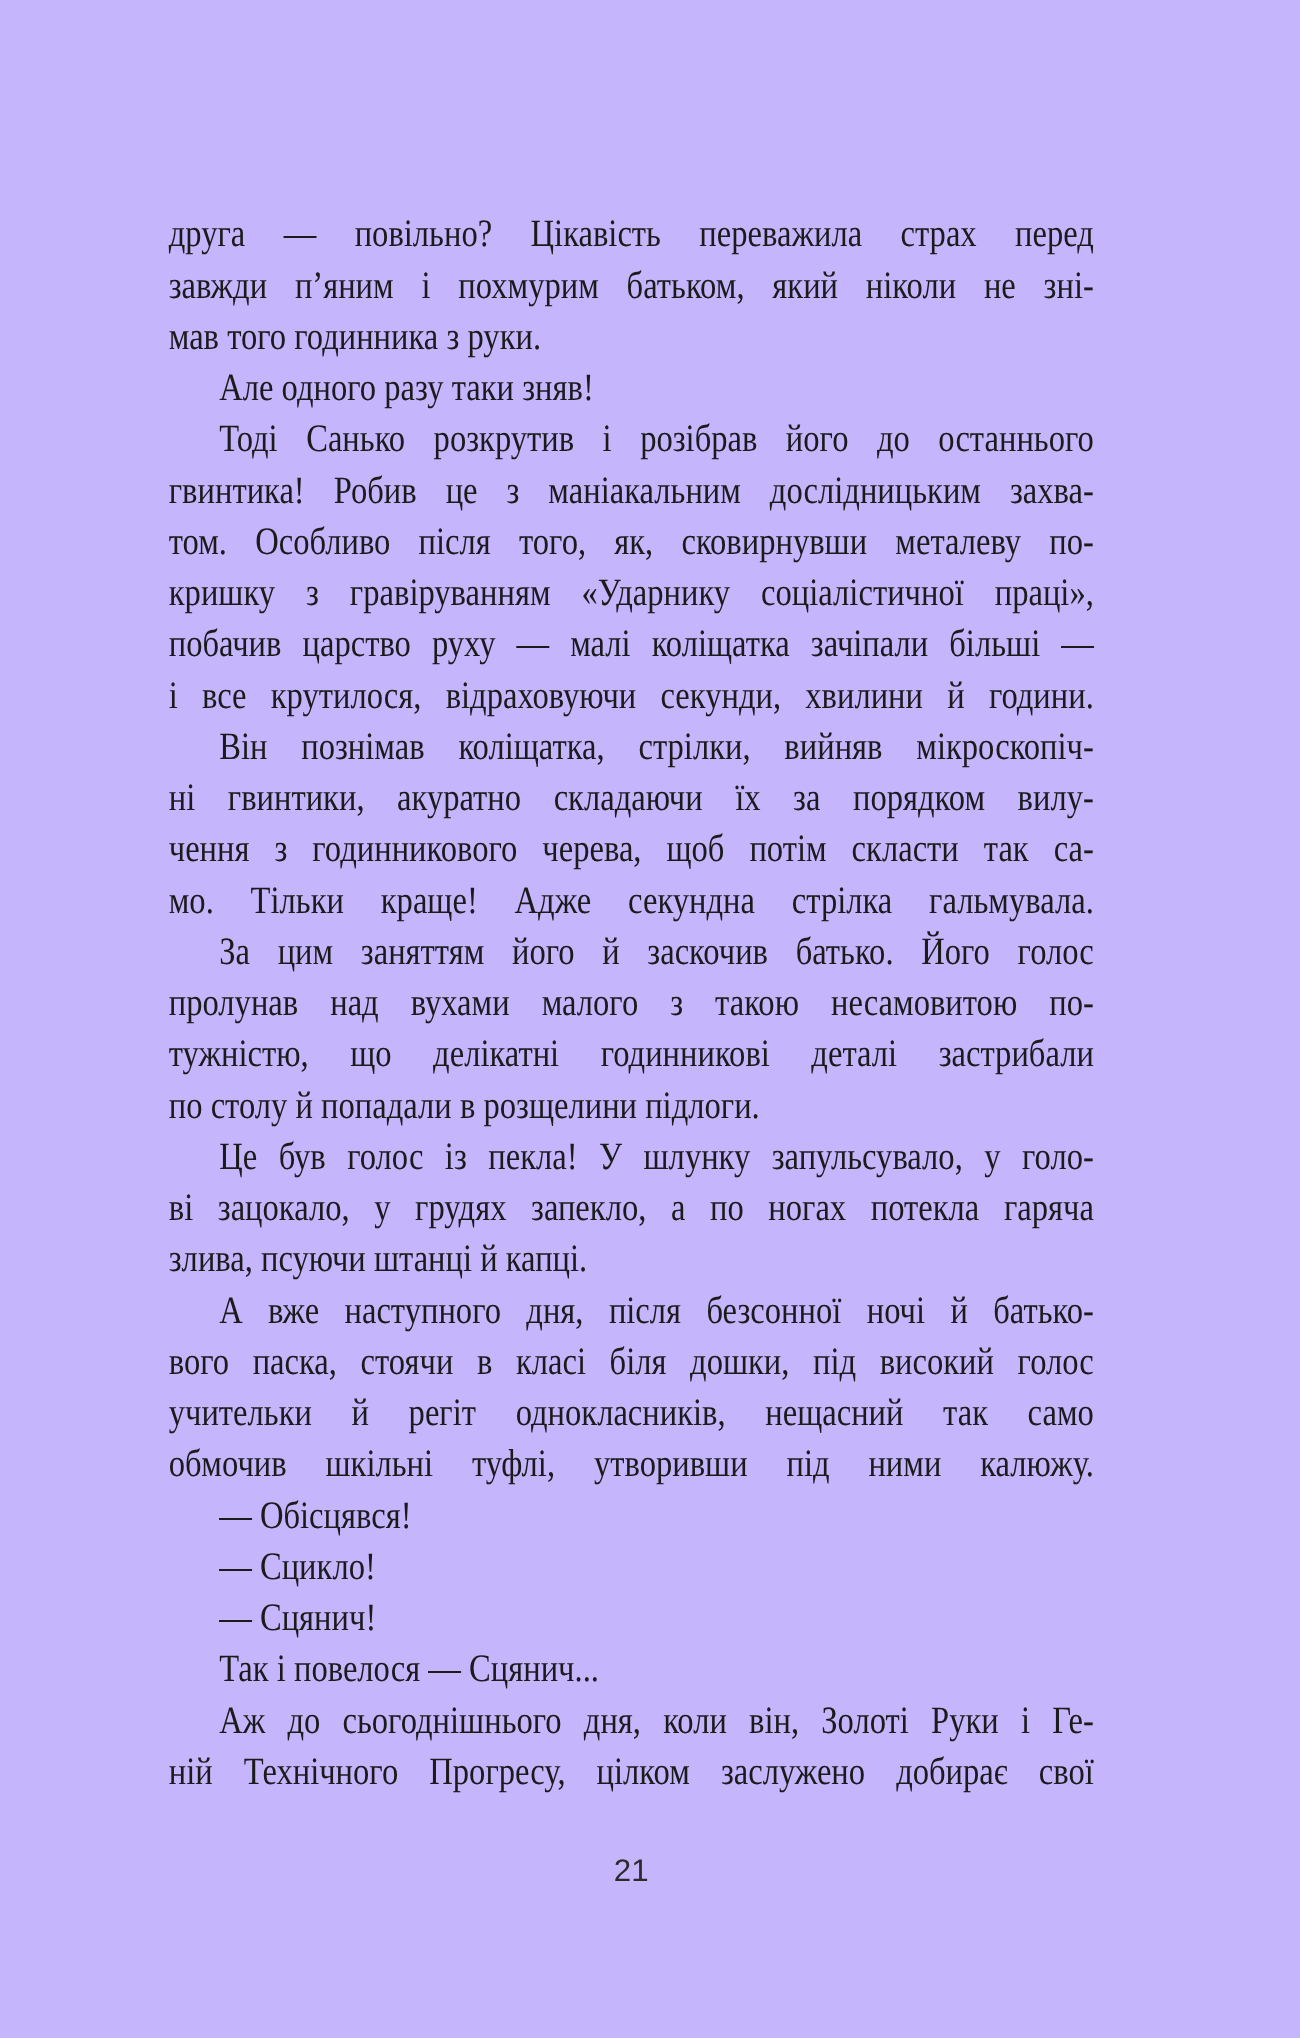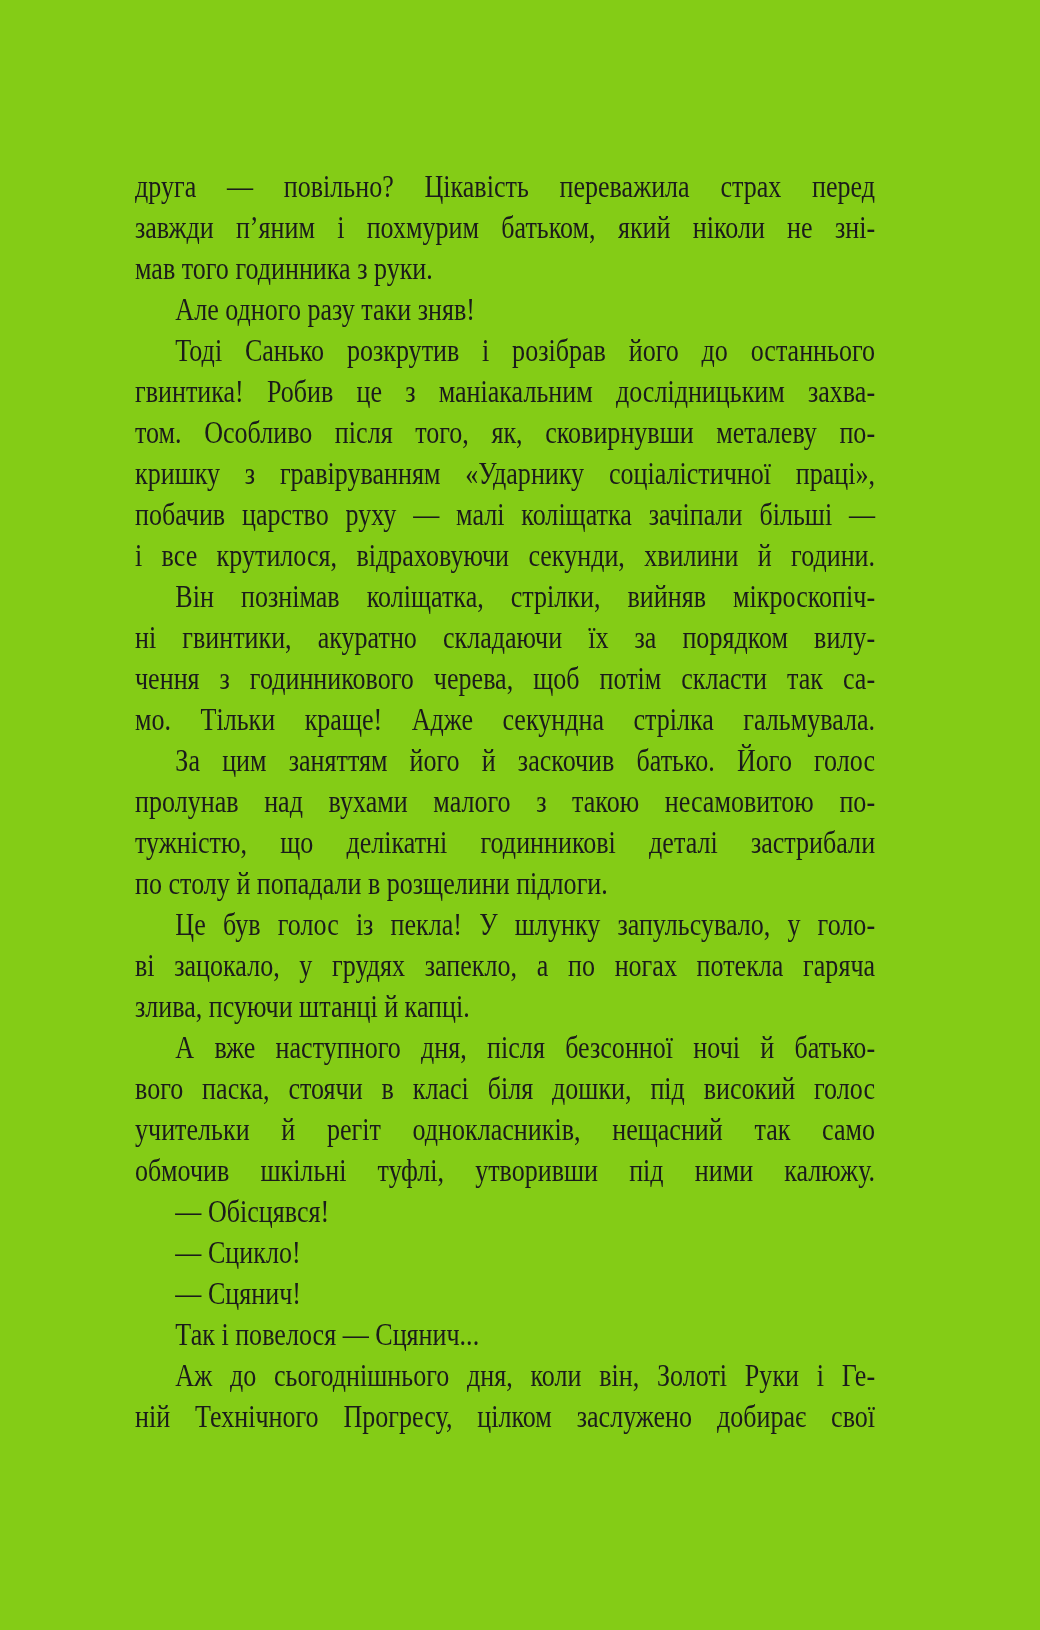--- a/index.html
+++ b/index.html
@@ -10,21 +10,21 @@
     width: 1040px;
     height: 1630px;
     background: #ffffff;
     position: relative;
     overflow: hidden;
     font-family: "Liberation Serif", serif;
   }
   .page {
     position: absolute;
     inset: 0;
-    background: #84cc16;
+    background: #c4b5fd;
   }
   
   .text-block {
     position: absolute;
     left: 135px;
     top: 166px;
     width: 880px;
     transform: scaleX(0.841);
     transform-origin: 0 0;
     color: #1b1b1b;
@@ -113,13 +113,14 @@
         <div class="line indent endline">— Сцянич!</div>
       </div>
       <div class="para">
         <div class="line indent endline">Так і повелося — Сцянич...</div>
       </div>
       <div class="para">
         <div class="line indent">Аж до сьогоднішнього дня, коли він, Золоті Руки і Ге-</div>
         <div class="line">ній Технічного Прогресу, цілком заслужено добирає свої</div>
       </div>
     </div>
+  <div class="folio">21</div>
 </div>
 
 </body></html>

